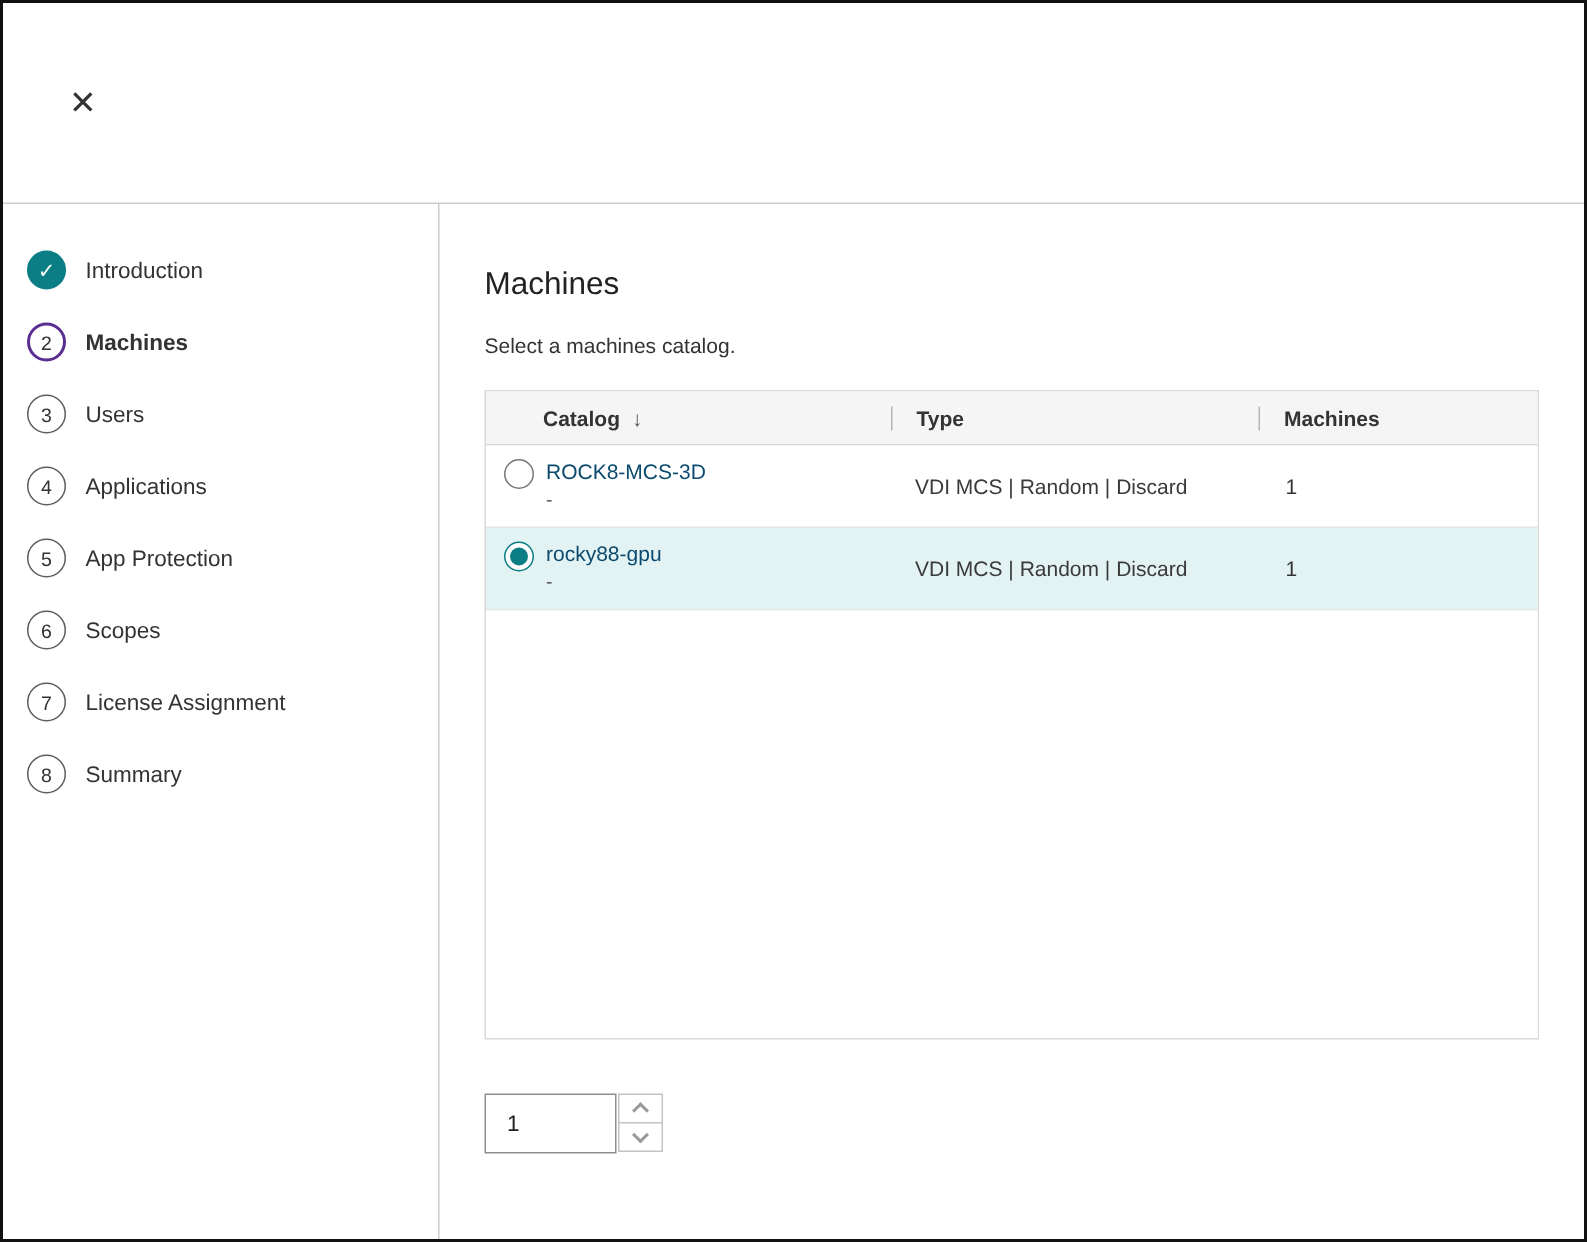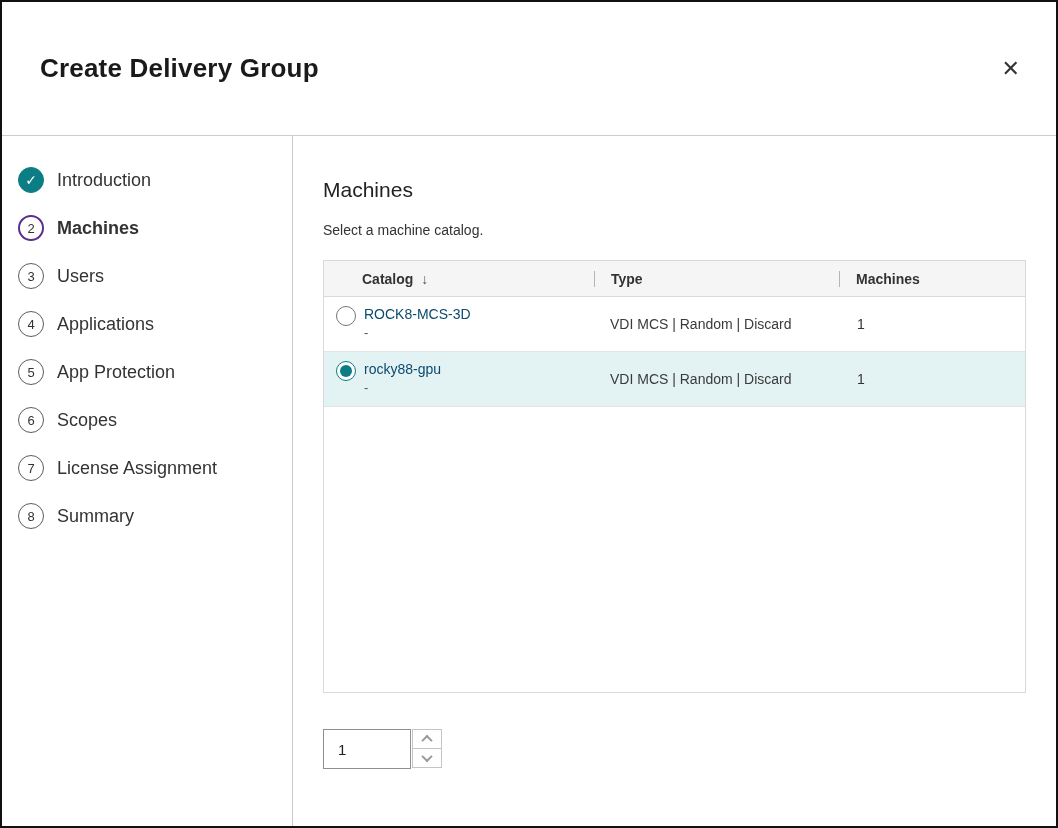--- a/index.html
+++ b/index.html
@@ -27,21 +27,21 @@
   .body{ flex:1; display:flex; min-height:0; }
 
   
   .sidebar{ width:291px; flex:0 0 291px; border-right:1px solid #ccc; padding:20px 0 0 16px; }
   .step{ display:flex; align-items:center; padding:11px 0; cursor:pointer; }
   .circle{
     width:26px; height:26px; flex:0 0 26px; border-radius:50%;
     border:1px solid #5c5c5c; display:flex; align-items:center; justify-content:center;
     font-size:13px; color:#333; background:#fff;
   }
-  .step-label{ margin-left:13px; font-size:18px; color:#333; }
+  .step-label{ margin-left:13px; font-size:15px; color:#333; }
   .step.completed .circle{ background:var(--teal); border-color:var(--teal); color:#fff; font-size:14px; }
   .step.current .circle{ border:2px solid var(--purple); }
   .step.current .step-label{ font-weight:bold; }
 
   
   .main{ flex:1; padding:42px 30px 0 30px; display:flex; flex-direction:column; }
   .page-title{ font-size:21px; font-weight:400; color:#222; margin-bottom:20px; }
   .instruction{ font-size:14px; color:#333; margin-bottom:22px; }
 
   
@@ -102,21 +102,20 @@
   .chev.down{ transform:rotate(225deg) translate(1px,1px); }
 
   :root{ --teal:#0b7d84; --purple:#5b2e91; }
 </style>
 </head>
 <body>
 
 <div class="dialog">
 
   <div class="header">
-    <div class="title">Create Delivery Group</div>
     <button class="close-btn">
       <span>✕</span>
     </button>
   </div>
 
   <div class="body">
 
     <nav class="sidebar">
       <div class="step completed">
         <span class="circle">✓</span>
@@ -147,21 +146,21 @@
         <span class="step-label">License Assignment</span>
       </div>
       <div class="step">
         <span class="circle">8</span>
         <span class="step-label">Summary</span>
       </div>
     </nav>
 
     <main class="main">
       <h2 class="page-title">Machines</h2>
-      <p class="instruction">Select a machine catalog.</p>
+      <p class="instruction">Select a machines catalog.</p>
 
       <div class="table">
         <div class="thead">
           <div class="th th-catalog">
             <span>Catalog</span>
             <span class="sort-icon">↓</span>
           </div>
           <div class="th th-type">
             <span class="col-sep"></span>
             <span>Type</span>

